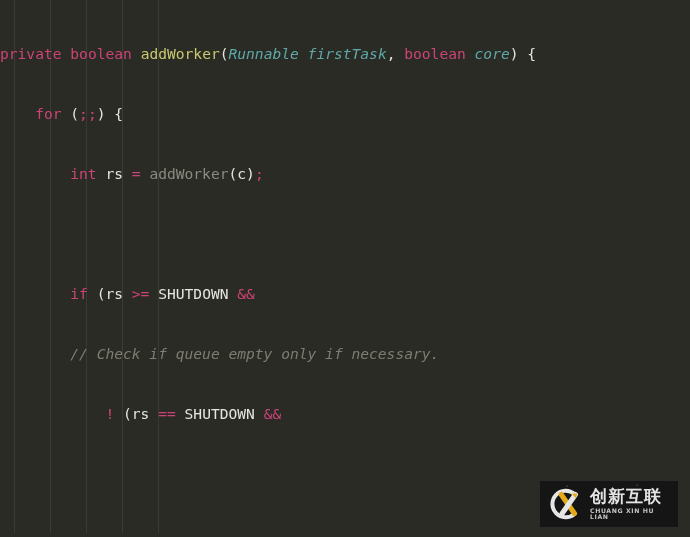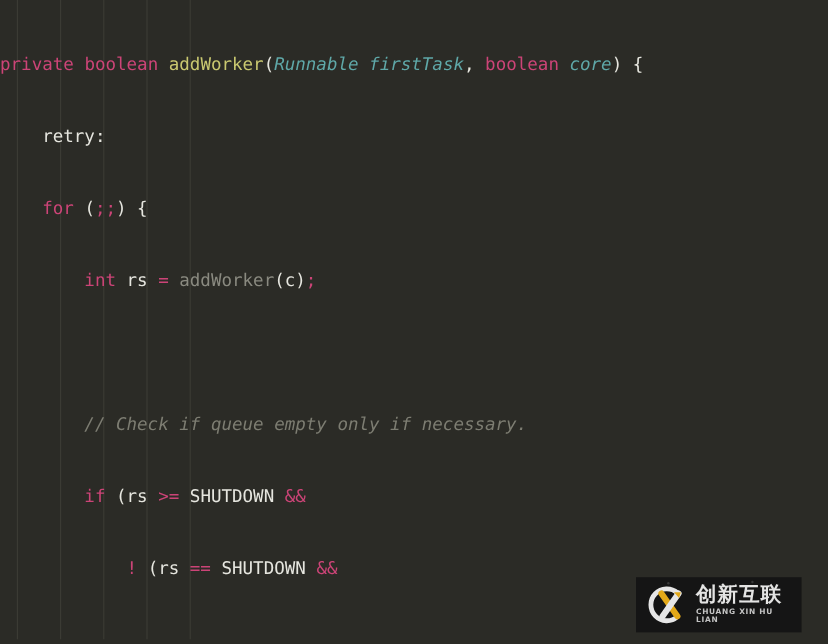--- a/index.html
+++ b/index.html
@@ -33,21 +33,21 @@
   .par  {color:#5fa8a8;font-style:italic;}
   .cls  {color:#5fa8a8;font-style:italic;}
   .com  {color:#7d7d72;font-style:italic;}
   .op   {color:#cc4477;}
   .lbl  {color:#e6e6df;}
   .cst  {color:#e6e6df;}
   .punc {color:#e6e6df;}
 
   
   #watermark{
-    position:absolute;right:22px;bottom:6px;
+    position:absolute;right:12px;bottom:6px;
     width:138px;height:46px;
     display:flex;align-items:center;gap:6px;
     background:#141414;
     padding:2px 6px;
     box-sizing:border-box;
     opacity:.93;
   }
   #wm-mark{position:relative;width:38px;height:38px;flex:0 0 38px;}
   #wm-text{display:flex;flex-direction:column;justify-content:center;line-height:1;}
   #wm-cn{
@@ -69,26 +69,25 @@
   <div class="guides">
     <div class="guide" style="left:14px"></div>
     <div class="guide" style="left:50px"></div>
     <div class="guide" style="left:86px"></div>
     <div class="guide" style="left:122px"></div>
     <div class="guide" style="left:158px"></div>
   </div>
 
   <div id="code">
     <div class="line"><span class="kw">private</span><span class="plain"> </span><span class="kw">boolean</span><span class="plain"> </span><span class="mth">addWorker</span><span class="punc">(</span><span class="cls">Runnable</span><span class="plain"> </span><span class="par">firstTask</span><span class="punc">,</span><span class="plain"> </span><span class="kw">boolean</span><span class="plain"> </span><span class="par">core</span><span class="punc">) {</span></div>
-    <div class="line"><span class="plain">    </span><span class="lbl">retry</span><span class="punc">:</span></div>
     <div class="line"><span class="plain">    </span><span class="kw">for</span><span class="plain"> </span><span class="punc">(</span><span class="op">;;</span><span class="punc">) {</span></div>
     <div class="line"><span class="plain">        </span><span class="kw">int</span><span class="plain"> rs </span><span class="op">=</span><span class="plain"> </span><span class="call">addWorker</span><span class="punc">(</span><span class="plain">c</span><span class="punc">)</span><span class="op">;</span></div>
     <div class="line">&nbsp;</div>
+    <div class="line"><span class="plain">        </span><span class="kw">if</span><span class="plain"> </span><span class="punc">(</span><span class="plain">rs </span><span class="op">&gt;=</span><span class="plain"> </span><span class="cst">SHUTDOWN</span><span class="plain"> </span><span class="op">&amp;&amp;</span></div>
     <div class="line"><span class="plain">        </span><span class="com">// Check if queue empty only if necessary.</span></div>
-    <div class="line"><span class="plain">        </span><span class="kw">if</span><span class="plain"> </span><span class="punc">(</span><span class="plain">rs </span><span class="op">&gt;=</span><span class="plain"> </span><span class="cst">SHUTDOWN</span><span class="plain"> </span><span class="op">&amp;&amp;</span></div>
     <div class="line"><span class="plain">            </span><span class="op">!</span><span class="plain"> </span><span class="punc">(</span><span class="plain">rs </span><span class="op">==</span><span class="plain"> </span><span class="cst">SHUTDOWN</span><span class="plain"> </span><span class="op">&amp;&amp;</span></div>
     
     
     
     
     
     
     
     
     

